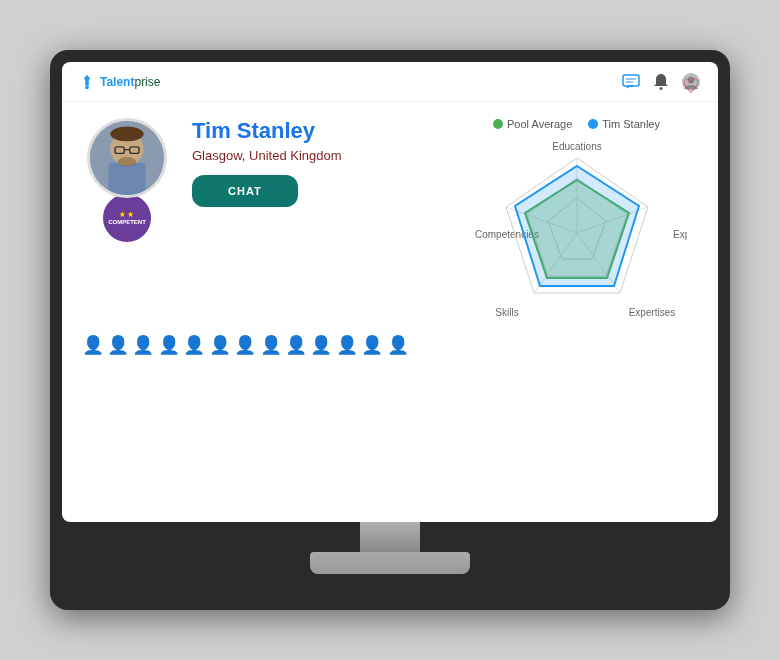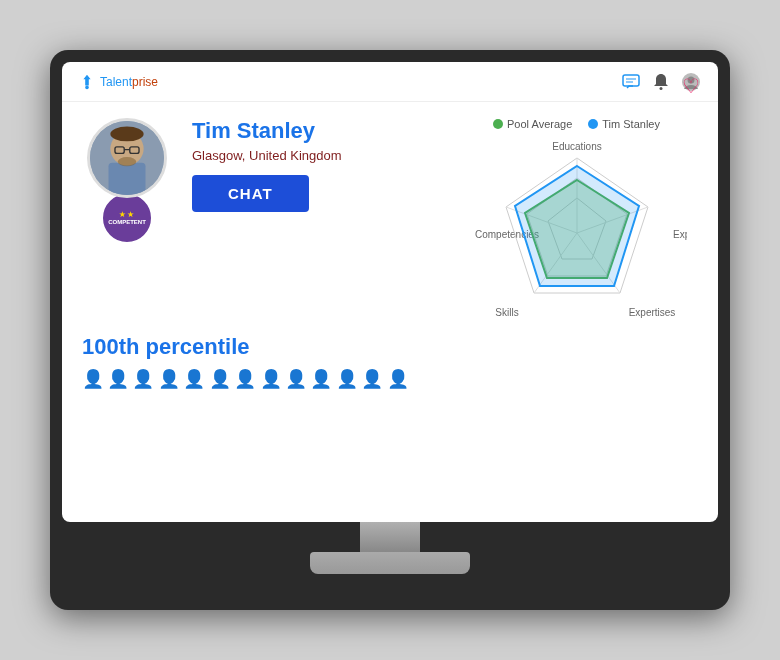--- a/index.html
+++ b/index.html
@@ -71,21 +71,21 @@
       height: 18px;
     }
 
     .logo-text {
       font-size: 12px;
       color: #555;
     }
 
     .logo-text span {
       color: #2196F3;
-      font-weight: normal;
+      font-weight: bold;
     }
 
     .header-icons {
       display: flex;
       align-items: center;
       gap: 8px;
     }
 
     .header-icon {
       width: 22px;
@@ -182,28 +182,28 @@
       margin-bottom: 4px;
     }
 
     .profile-location {
       font-size: 13px;
       color: #7f1d1d;
       margin-bottom: 12px;
     }
 
     .chat-button {
-      background: #1d4ed8;
+      background: #0f766e;
       color: #fff;
       border: none;
       padding: 10px 36px;
-      font-size: 15px;
+      font-size: 11px;
       font-weight: bold;
       letter-spacing: 1px;
-      border-radius: 4px;
+      border-radius: 12px;
       cursor: pointer;
     }
 
     .favorite-icon {
       position: absolute;
       top: 12px;
       right: 18px;
       font-size: 20px;
       color: #e91e63;
       cursor: pointer;
@@ -290,21 +290,21 @@
 <div class="monitor-outer">
   <div class="screen">
 
     <div class="header">
       <div class="logo">
         <svg class="logo-icon" viewBox="0 0 20 20">
           <polygon points="10,2 14,7 12,7 12,14 8,14 8,7 6,7" fill="#2196F3"></polygon>
           <circle cx="10" cy="16" r="2" fill="#2196F3"></circle>
         </svg>
         <span class="logo-text">
-          <span>Talent</span><span style="color:#c2410c;font-weight:normal">prise</span>
+          <span>Talent</span><span style="color:#14532d;font-weight:normal">prise</span>
         </span>
       </div>
       <div class="header-icons">
         <div class="header-icon">
           <svg width="18" height="16" viewBox="0 0 18 16">
             <rect x="1" y="1" width="16" height="11" rx="2" ry="2" fill="none" stroke="#2196F3" stroke-width="1.5"></rect>
             <path d="M5 14 L7 12 L11 12" fill="none" stroke="#2196F3" stroke-width="1.5"></path>
             <line x1="4" y1="5" x2="14" y2="5" stroke="#2196F3" stroke-width="1.2"></line>
             <line x1="4" y1="8" x2="11" y2="8" stroke="#2196F3" stroke-width="1.2"></line>
           </svg>
@@ -397,21 +397,20 @@
               <polygon points="110,42 162,75 140,140 80,140 58,75" fill="rgba(76,175,80,0.3)" stroke="#4CAF50" stroke-width="2"></polygon>
 
               <polygon points="110,28 172,68 147,148 73,148 48,68" fill="rgba(33,150,243,0.2)" stroke="#2196F3" stroke-width="2"></polygon>
             </svg>
           </div>
         </div>
       </div>
 
       <div class="bottom-section">
         <div class="percentile-section">
-          <div class="percentile-title">100th percentile</div>
           <div class="people-icons">
 
             <span class="person-icon">👤</span>
             <span class="person-icon">👤</span>
             <span class="person-icon">👤</span>
             <span class="person-icon">👤</span>
             <span class="person-icon">👤</span>
             <span class="person-icon">👤</span>
             <span class="person-icon">👤</span>
             <span class="person-icon">👤</span>

